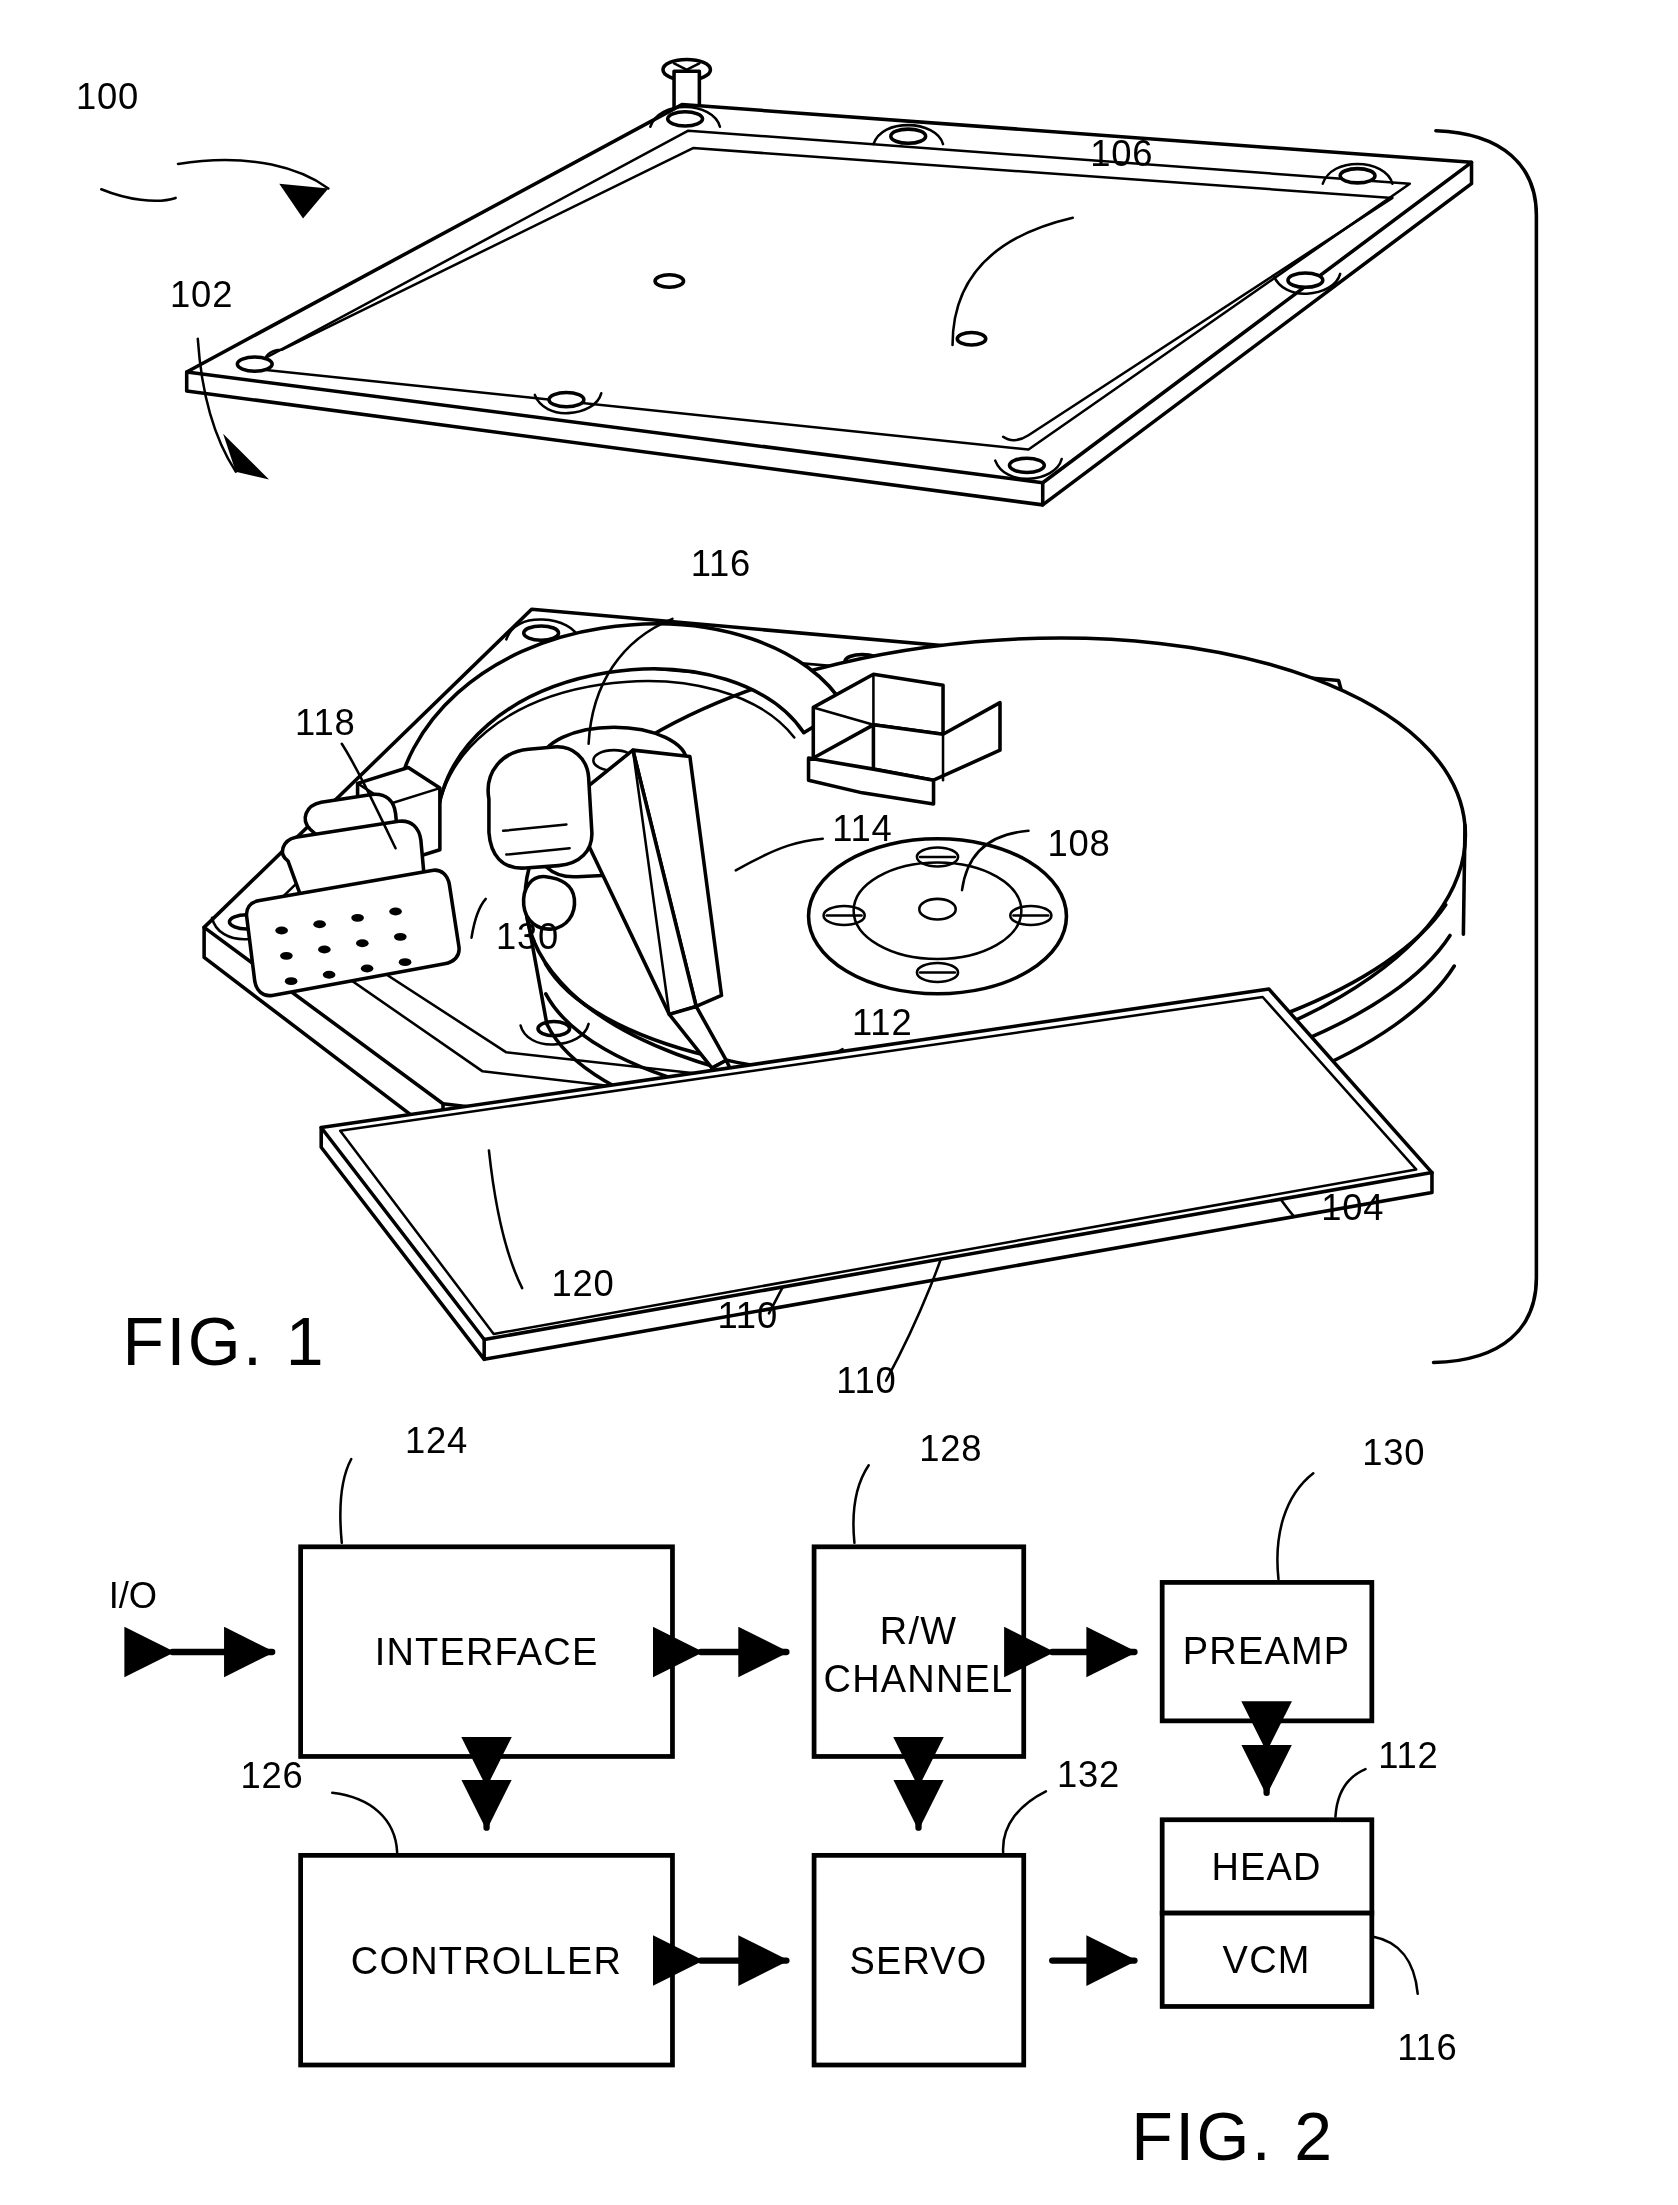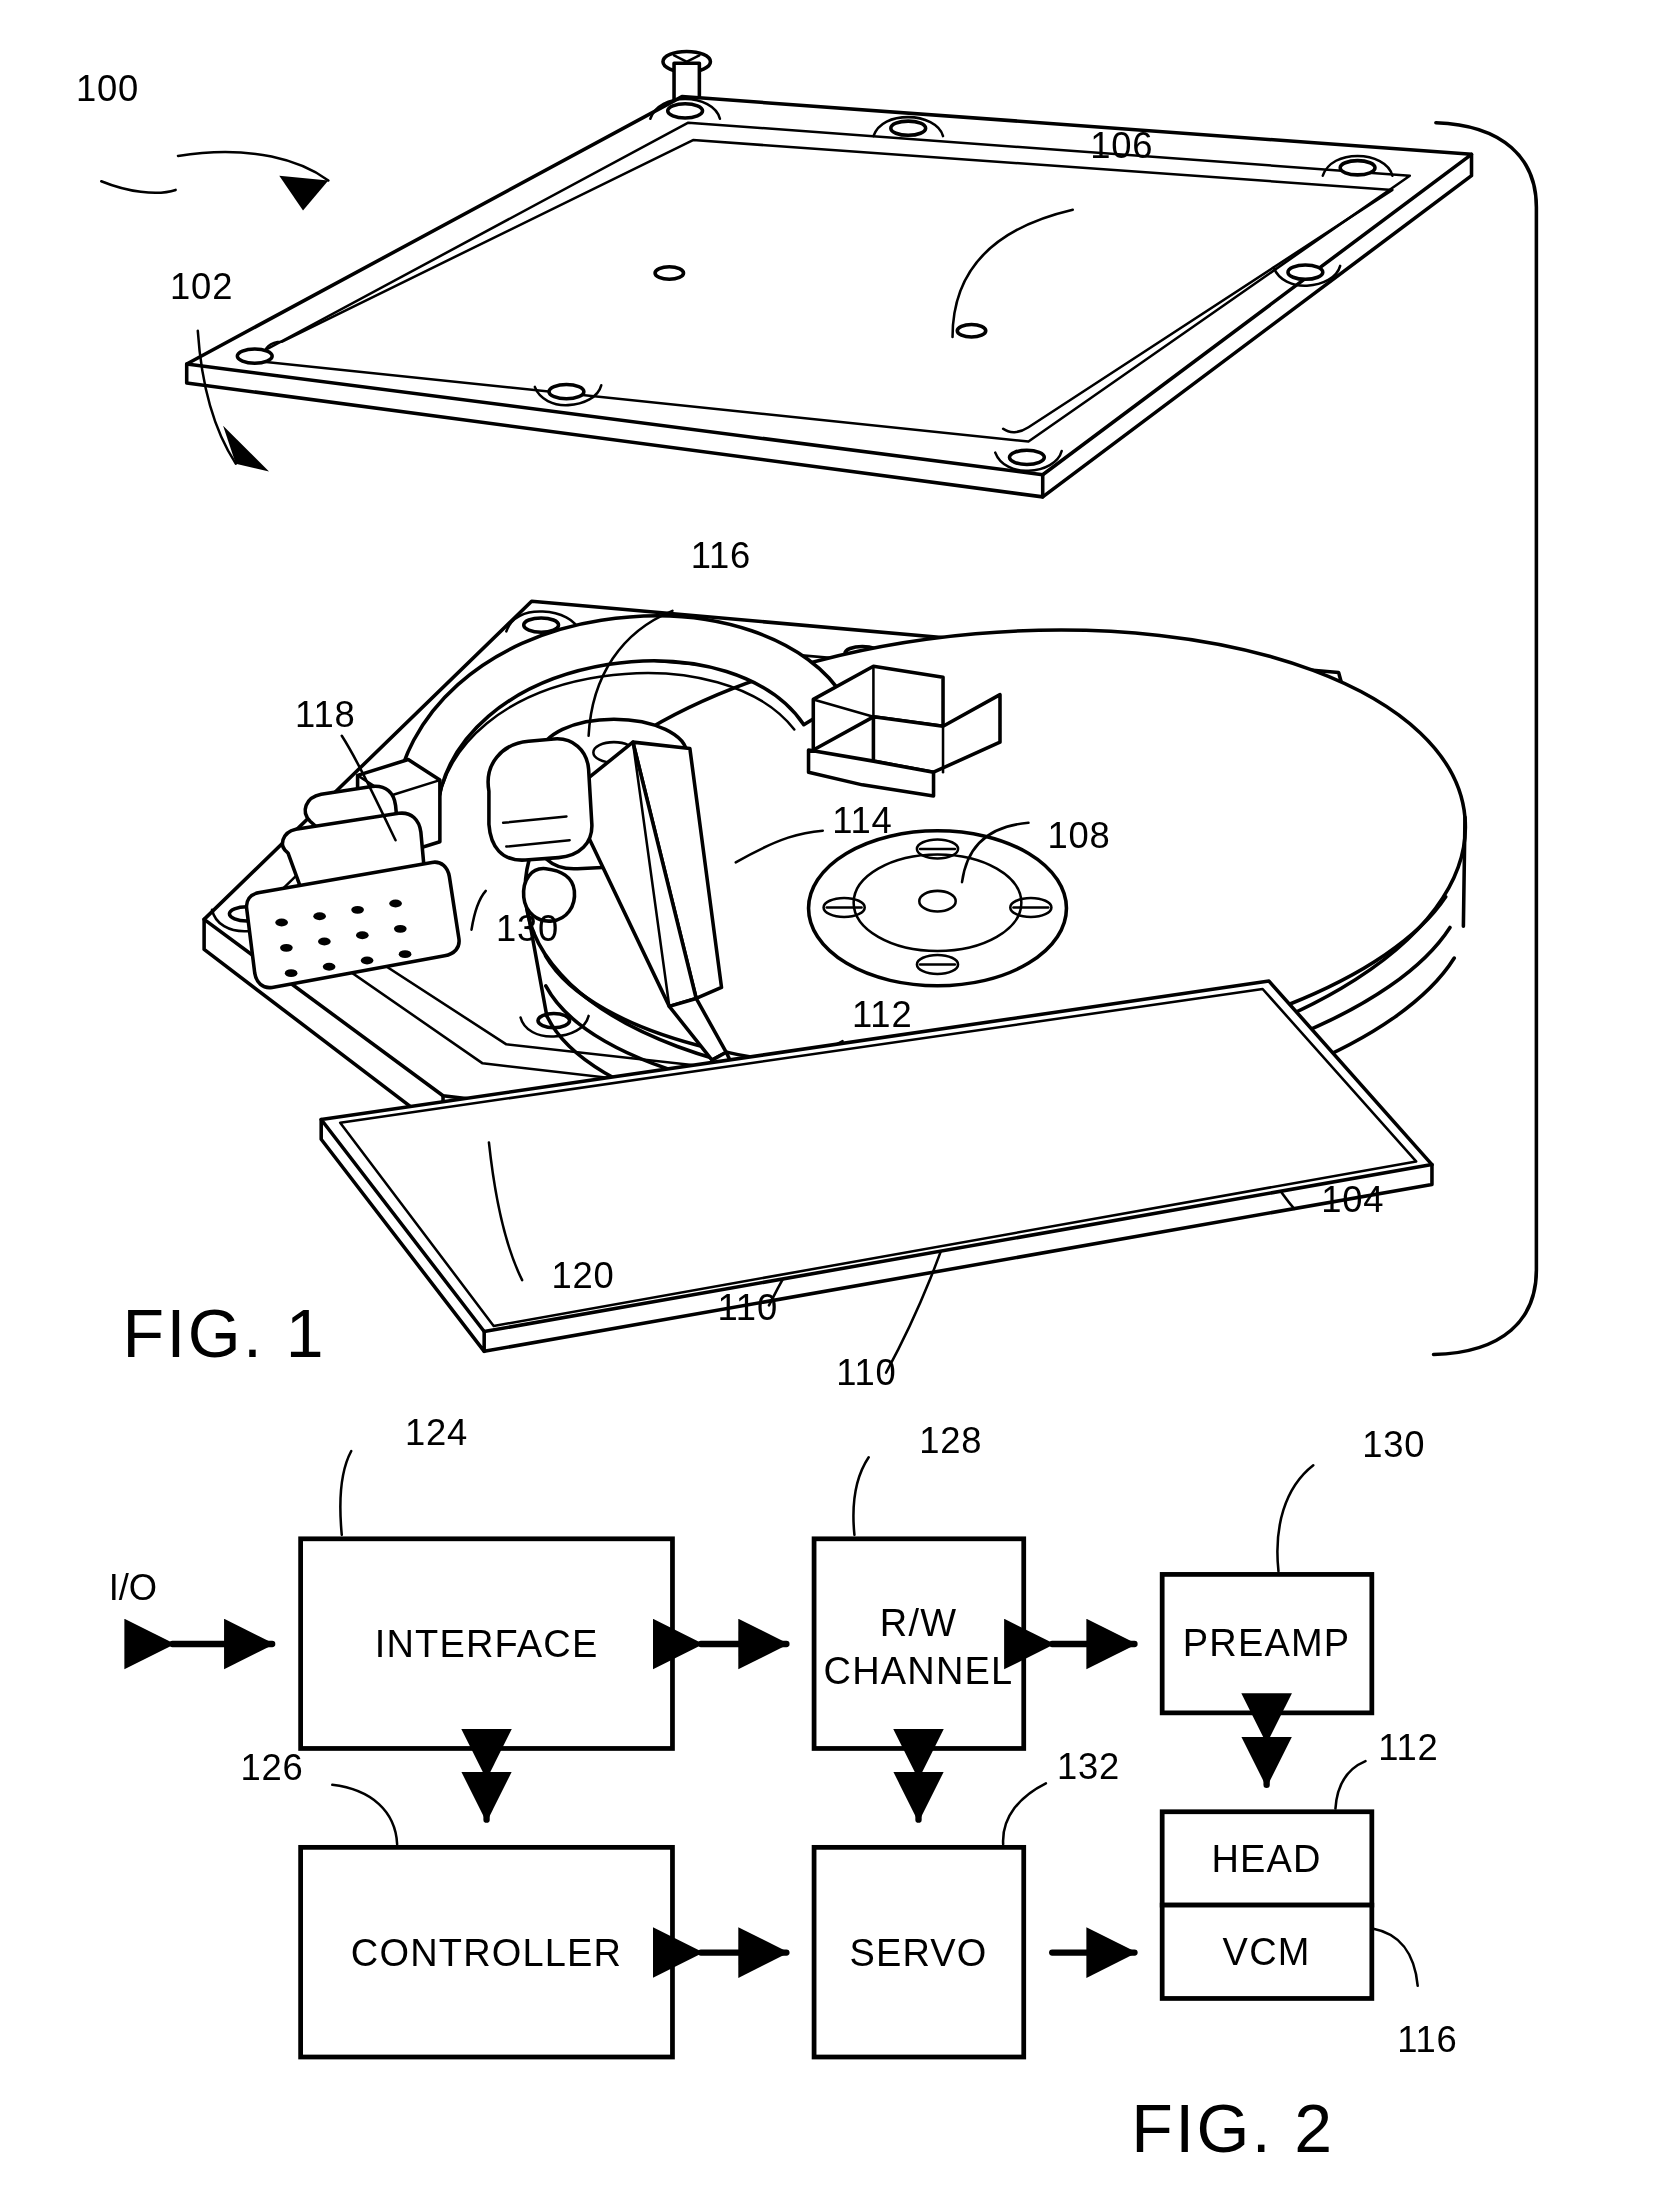--- a/index.html
+++ b/index.html
@@ -11,21 +11,21 @@
   body {
     width: 1678px;
     height: 2205px;
     font-family: "Liberation Sans", sans-serif;
     color: #000000;
     overflow: hidden;
     position: relative;
   }
   #sheet {
     position: absolute;
-    left: 0; top: 0;
+    left: 0; top: 8px;
     width: 1678px;
     height: 1668px;
     background: #ffffff;
   }
   svg { display: block; }
   .ln  { fill: none; stroke: #000; stroke-width: 4.5; stroke-linecap: round; stroke-linejoin: round; }
   .lnT { fill: none; stroke: #000; stroke-width: 3.2; stroke-linecap: round; stroke-linejoin: round; }
   .lnH { fill: none; stroke: #000; stroke-width: 8; stroke-linecap: round; stroke-linejoin: round; }
   .bx  { fill: #fff; stroke: #000; stroke-width: 6; }
   .wht { fill: #fff; stroke: #000; stroke-width: 4.5; stroke-linejoin: round; }

